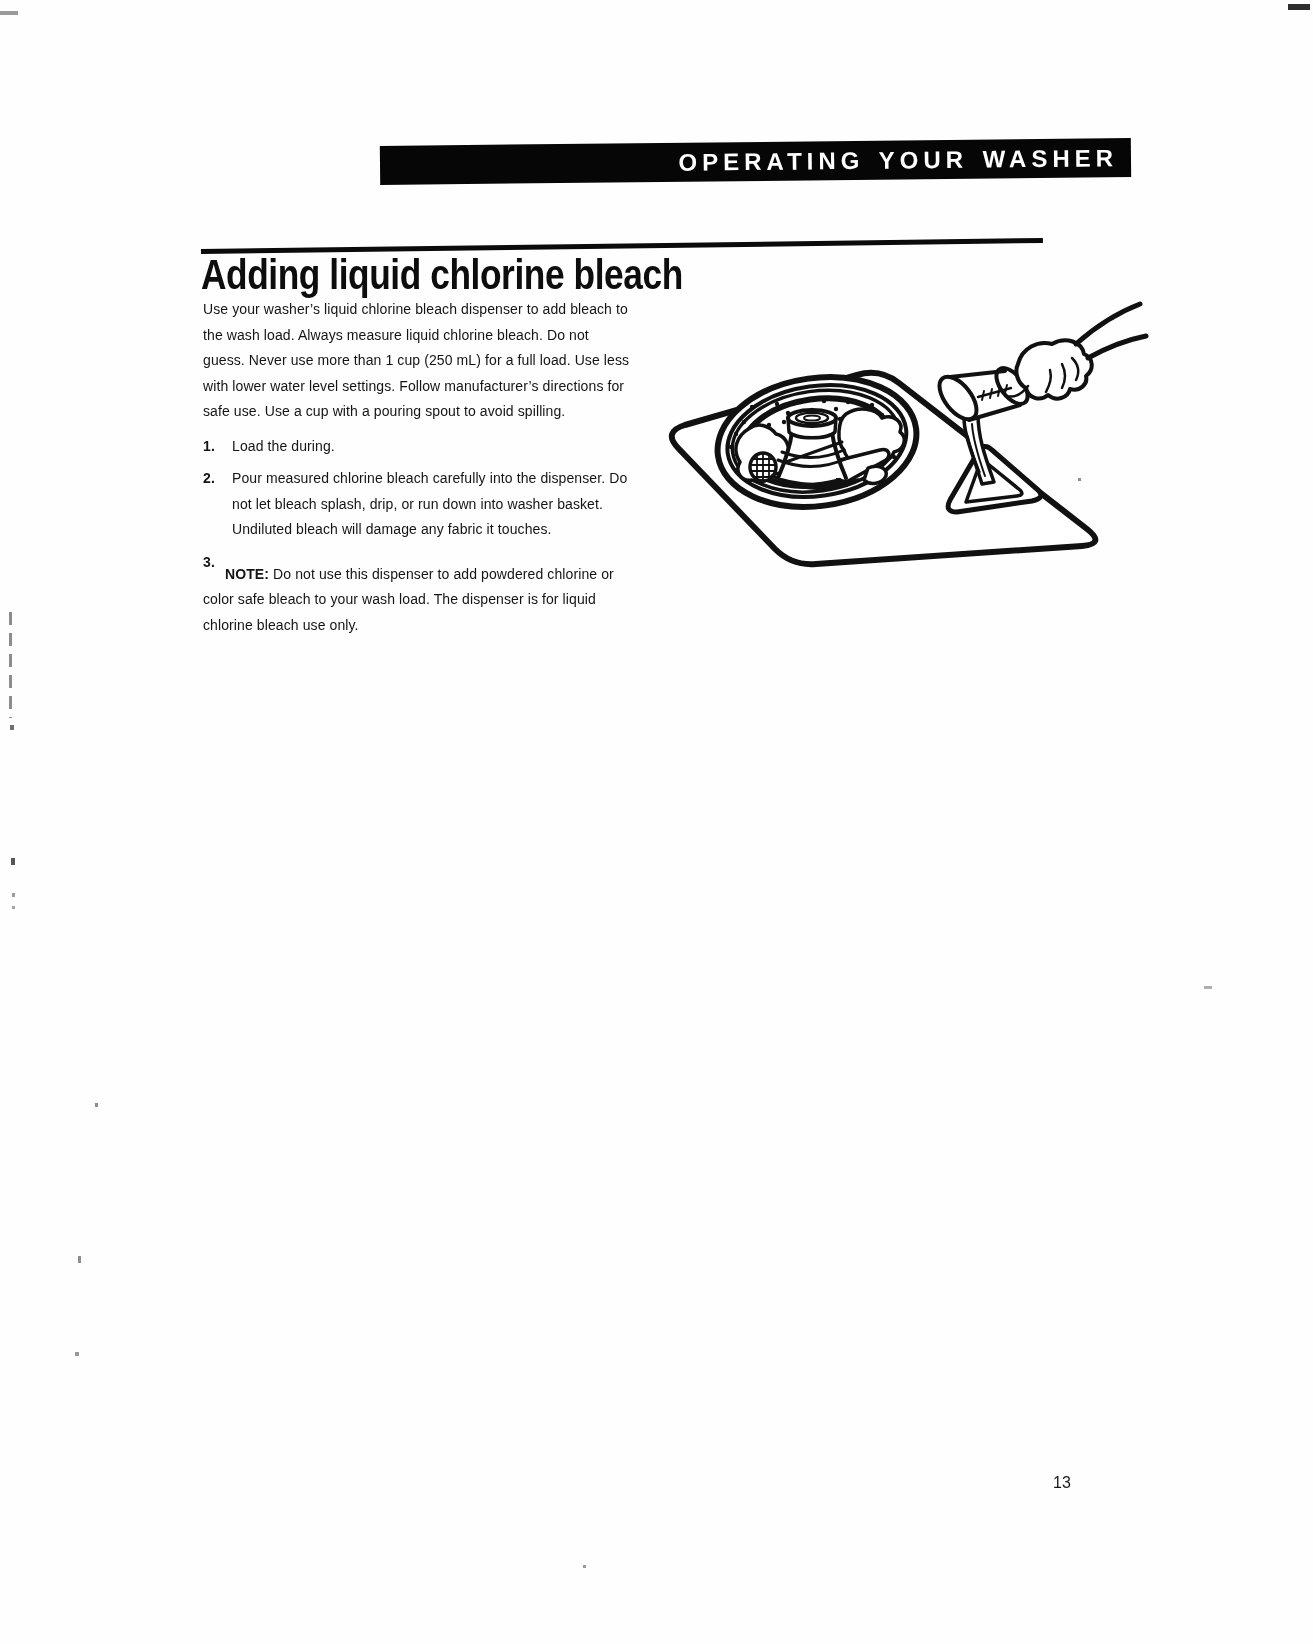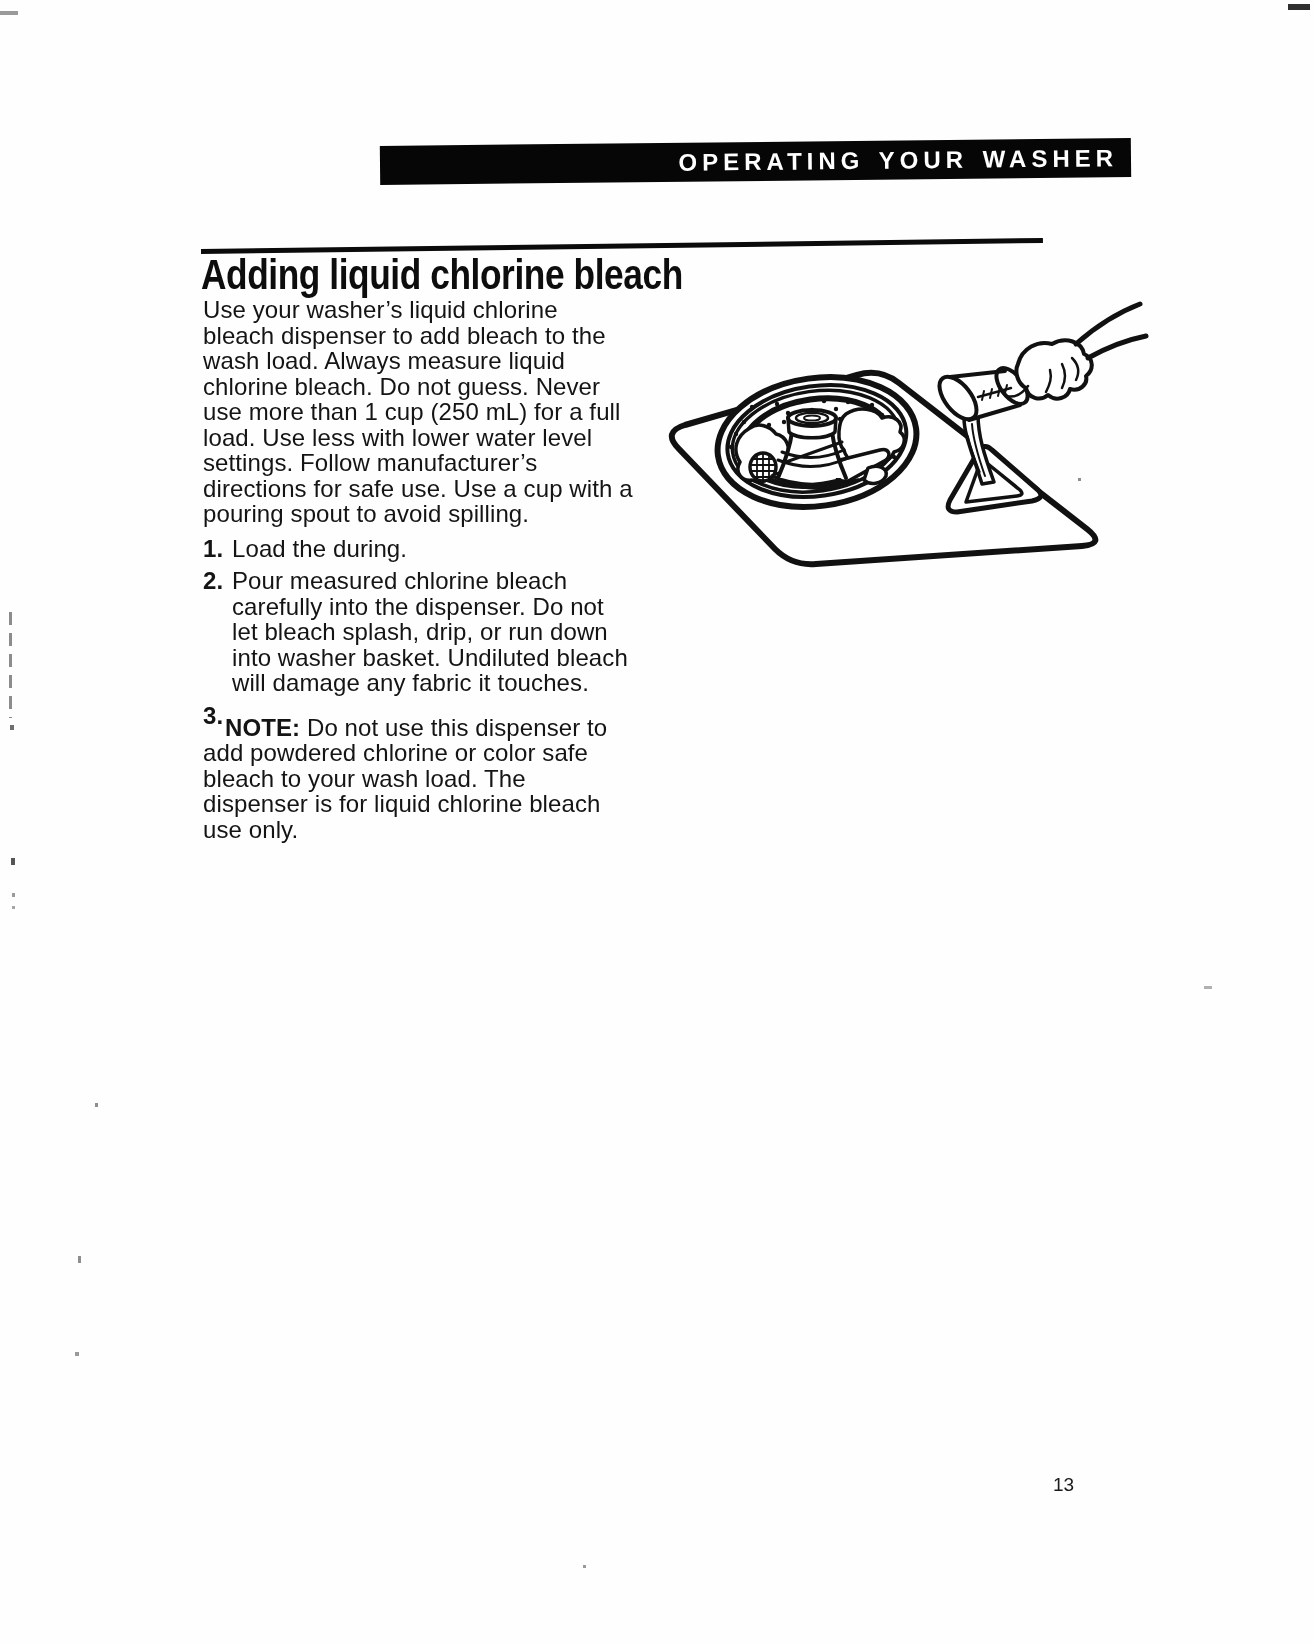--- a/index.html
+++ b/index.html
@@ -24,33 +24,33 @@
     background:#0b0b0b;transform:rotate(-0.75deg);transform-origin:left center;
   }
   .title{
     position:absolute;left:201px;top:253px;margin:0;
     font-size:42px;line-height:44px;font-weight:bold;letter-spacing:-0.5px;
     transform:scaleX(0.84);transform-origin:left top;white-space:nowrap;color:#0d0d0d;
   }
   
   .text-col{
     position:absolute;left:203px;top:297px;width:430px;
-    font-size:24px;line-height:25.5px;letter-spacing:0.1px;color:#141414;
+    font-size:14px;line-height:25.5px;letter-spacing:0.1px;color:#141414;
   }
   .intro{margin:0;}
   .steps{list-style:none;margin:9px 0 0 0;padding:0;}
   .step{position:relative;padding-left:29px;margin-bottom:7px;}
   .step-num{position:absolute;left:0;top:0;font-weight:bold;}
   .note{margin:19px 0 0 0;}
   .note-label{font-weight:bold;margin-left:22px;}
   
   .figure{position:absolute;left:632px;top:292px;width:520px;height:290px;margin:0;}
   .figure svg{display:block;width:100%;height:100%;}
   
-  .pageno{position:absolute;left:1053px;top:1474px;font-size:19px;color:#1a1a1a;}
+  .pageno{position:absolute;left:1053px;top:1474px;font-size:16px;color:#1a1a1a;}
   
   .art{position:absolute;}
   .art-tl{left:0;top:11px;width:18px;height:4px;background:#9a9a9a;}
   .art-tr{left:1288px;top:4px;width:22px;height:6px;background:#2f2f2f;}
   .art-vline{
     left:9px;top:612px;width:3px;height:106px;
     background:repeating-linear-gradient(to bottom,#8c8c8c 0 13px,transparent 13px 21px);
   }
   .art-d1{left:10px;top:725px;width:4px;height:5px;background:#6f6f6f;}
   .art-d2{left:11px;top:858px;width:4px;height:7px;background:#555555;}

